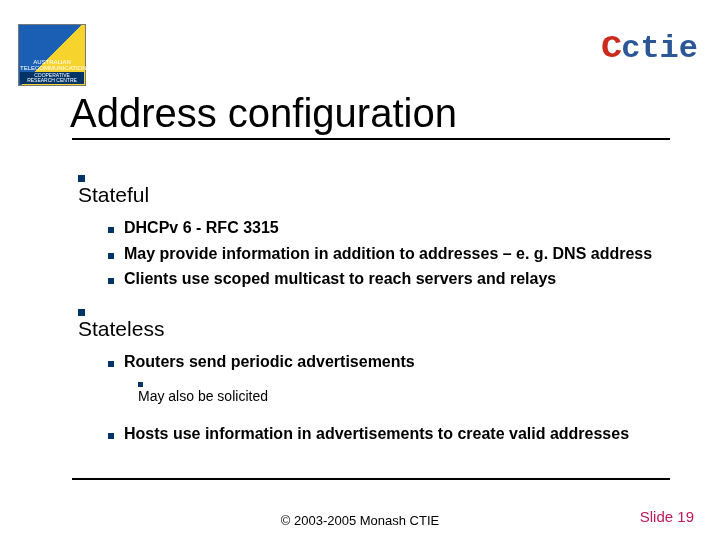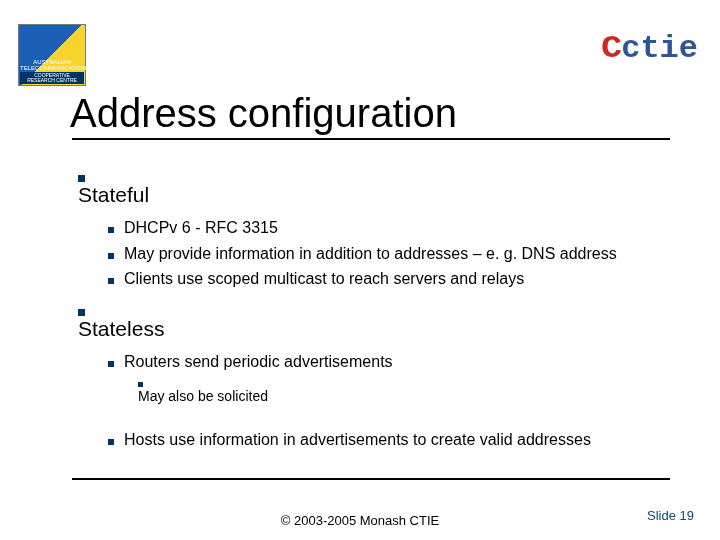--- a/index.html
+++ b/index.html
@@ -81,20 +81,21 @@
     font-size: 21px;
     line-height: 1.2;
     flex-direction: column;
   }
   .l2 {
     display: flex;
     align-items: baseline;
     margin: 0 0 4px 30px;
     font-size: 16px;
     line-height: 1.35;
+    font-weight: bold;
   }
   .l3 {
     display: flex;
     align-items: baseline;
     margin: 2px 0 4px 60px;
     font-size: 14px;
     line-height: 1.3;
     flex-direction: column;
   }
   .sq {
@@ -123,22 +124,22 @@
     right: 0;
     top: 513px;
     text-align: center;
     font-size: 13px;
     color: #000;
   }
   .footer-right {
     position: absolute;
     right: 26px;
     top: 508px;
-    font-size: 13px;
-    color: #0c4a6e;
+    font-size: 15px;
+    color: #be185d;
   }
 </style>
 </head>
 <body>
 
 <div class="logo-left">
   <div>AUSTRALIAN</div>
   <div>TELECOMMUNICATIONS</div>
   <div class="subtext">COOPERATIVE RESEARCH CENTRE</div>
 </div>
@@ -179,21 +180,21 @@
   <div class="l2">
     <div class="sq"></div>
     <div class="txt">Routers send periodic advertisements</div>
   </div>
 
   <div class="l3">
     <div class="sq"></div>
     <div class="txt">May also be solicited</div>
   </div>
 
-  <div class="l2" style="margin-top:24px">
+  <div class="l2" style="margin-top:18px">
     <div class="sq"></div>
     <div class="txt">Hosts use information in advertisements to create valid addresses</div>
   </div>
 
 </div>
 
 <hr class="hr-bottom">
 
 <div class="footer-center">© 2003-2005 Monash CTIE</div>
 <div class="footer-right">Slide 19</div>

